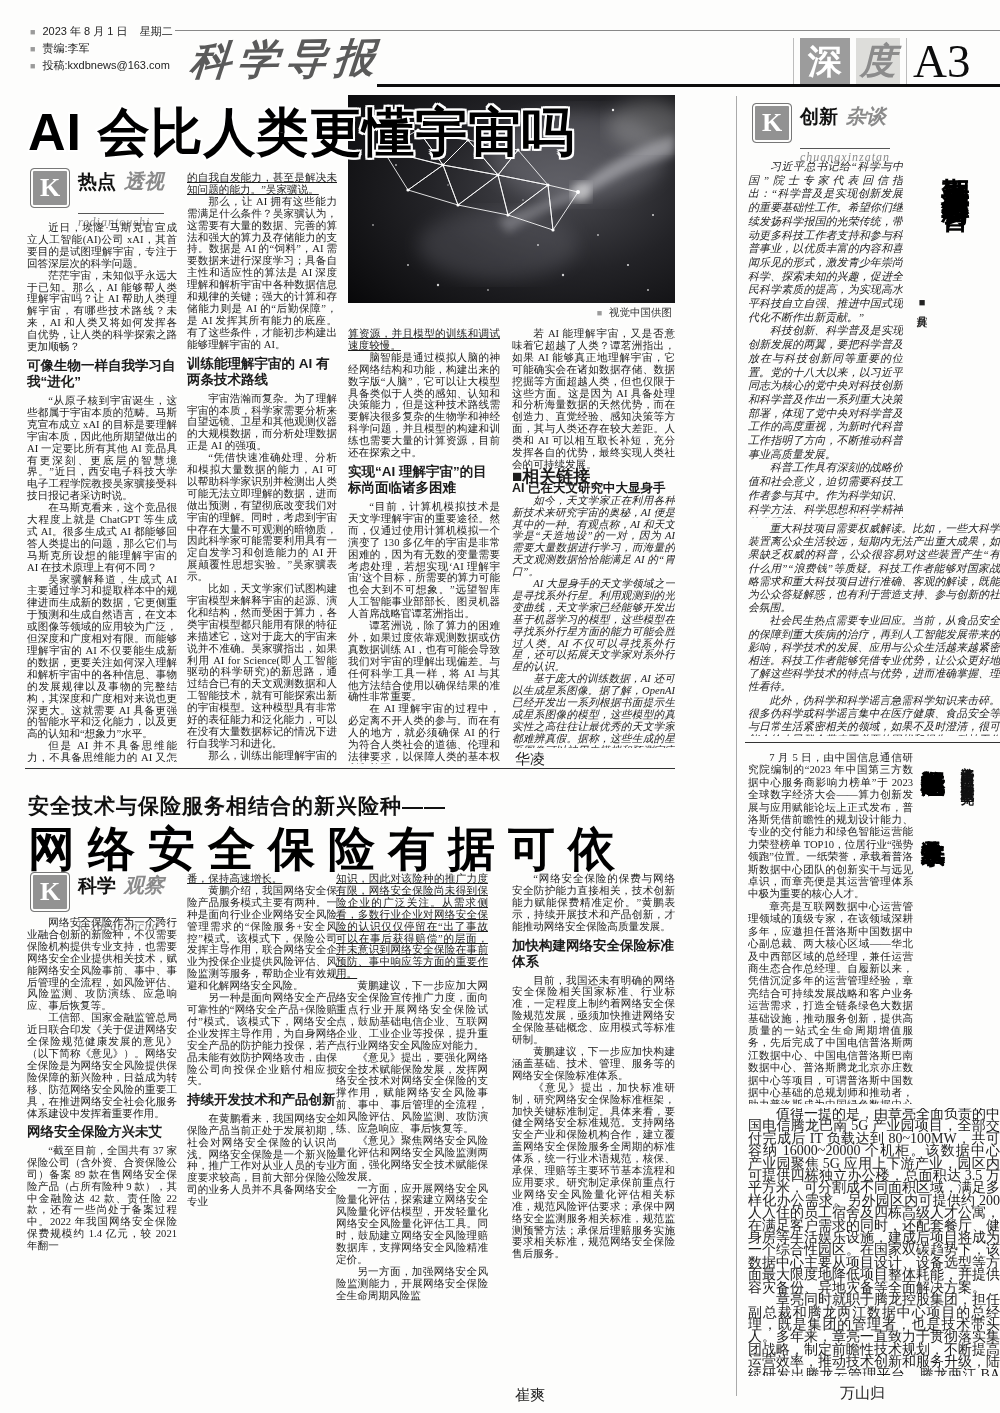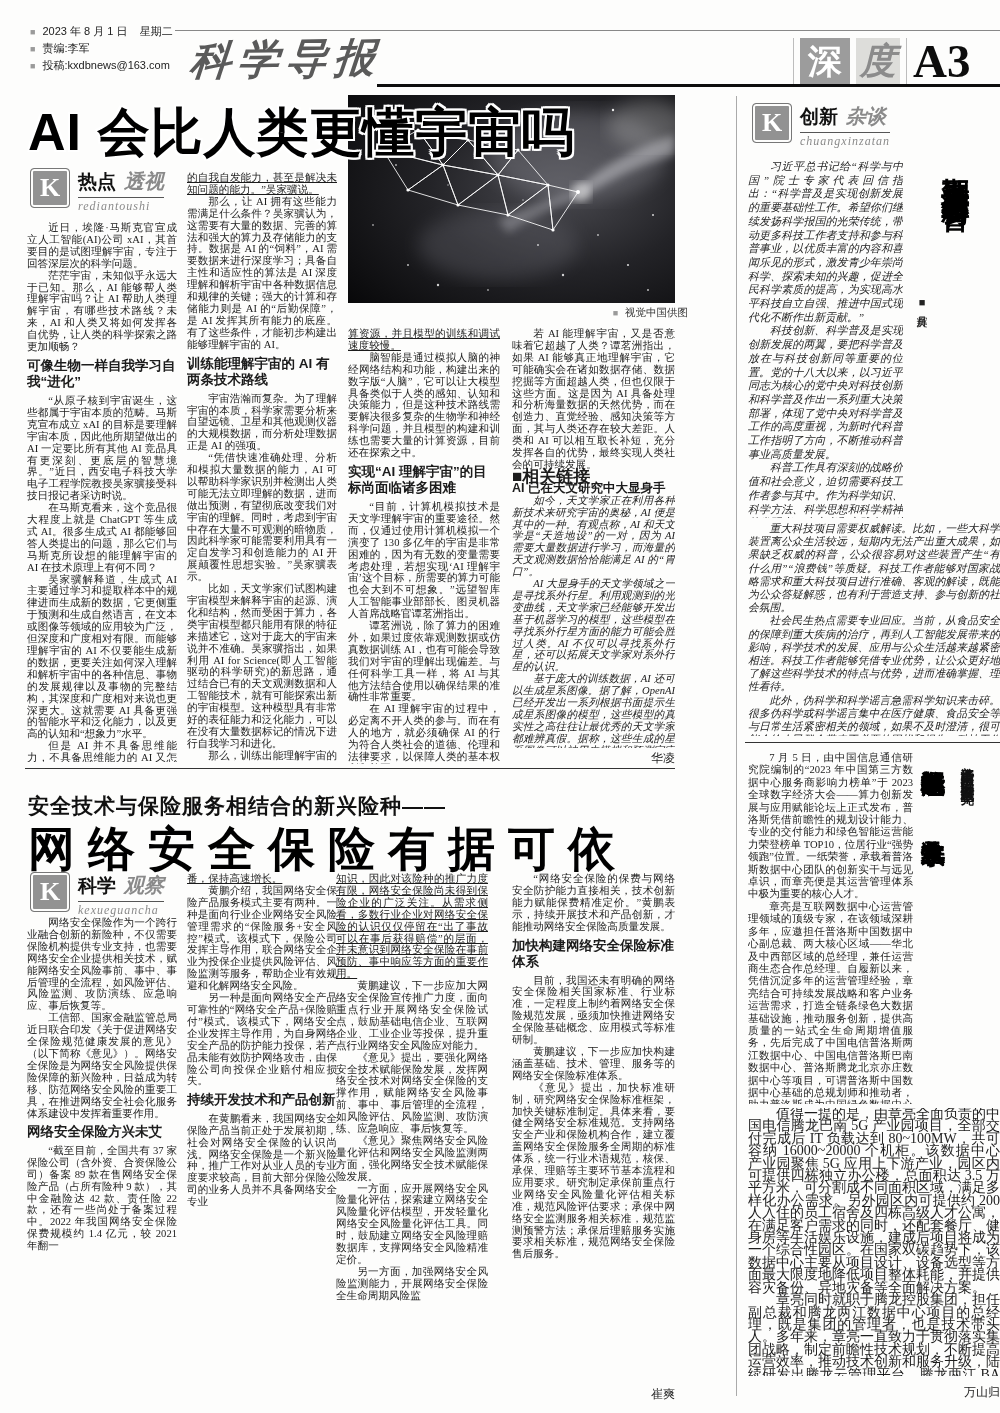--- a/index.html
+++ b/index.html
@@ -8,41 +8,41 @@
          font-family:"Liberation Serif","DejaVu Serif",serif;color:#1c1c1c;}
   .abs{position:absolute;}
   
   .dateline{font-size:11px;line-height:16px;color:#222;font-family:"Liberation Sans","DejaVu Sans",sans-serif;font-weight:normal;}
   .sq{display:inline-block;color:#9a9a9a;font-size:9px;margin-right:4px;}
   .masthead{font-size:41px;font-weight:bold;font-style:italic;color:#5a5a5a;letter-spacing:7px;transform:rotate(-1deg) skewX(-6deg);}
   .secbox1{width:50px;height:47px;background:#9c9c9c;color:#fff;font-size:34px;font-weight:bold;
            display:flex;align-items:center;justify-content:center;font-family:"Liberation Sans","DejaVu Sans",sans-serif;}
   .secbox2{width:44px;height:47px;background:#ddddda;color:#8b8b8b;font-size:36px;font-weight:bold;font-style:italic;
            display:flex;align-items:center;justify-content:center;}
-  .pageno{font-size:47px;font-weight:bold;font-family:"Liberation Serif","DejaVu Serif",serif;color:#0d0d0d;line-height:47px;}
+  .pageno{font-size:47px;font-weight:normal;font-family:"Liberation Serif","DejaVu Serif",serif;color:#0d0d0d;line-height:47px;}
   .vsep{width:1px;height:47px;background:#bdbdbd;}
   .rule{background:#333;}
   
   .badge{display:flex;align-items:flex-start;}
   .ktile{width:38px;height:38px;background:#929292;border:1px solid #777;border-radius:4px;color:#fff;
          font-size:26px;font-weight:bold;display:flex;align-items:center;justify-content:center;
          font-family:"Liberation Serif","DejaVu Serif",serif;box-shadow:inset 0 0 0 2px #fdfdfc;}
   .btitle{margin-left:8px;}
-  .btrow{border-bottom:1.5px solid #555;padding-bottom:2px;white-space:nowrap;}
+  .btrow{border-bottom:1.5px solid #555;padding-bottom:18px;white-space:nowrap;}
   .bt1{font-size:19px;font-weight:bold;font-family:"Liberation Sans","DejaVu Sans",sans-serif;color:#111;}
   .bt2{font-size:20px;font-weight:bold;font-style:italic;color:#8a8a8a;margin-left:4px;}
   .bpin{font-size:12px;font-style:italic;color:#8a8a8a;margin-top:1px;letter-spacing:1px;}
   
   .col{font-size:10.6px;line-height:11.9px;text-align:justify;overflow:hidden;}
   .col p{margin:0;text-indent:2em;}
   .col p.np{text-indent:0;text-decoration:underline;}
   .col .sub{font-family:"Liberation Sans","DejaVu Sans",sans-serif;font-weight:bold;font-size:13.5px;
             line-height:16.5px;text-indent:0;margin:5px 0 4px 0;text-align:left;}
   .kai{font-style:italic;color:#222;}
-  .byline{font-size:12px;text-align:right;}
+  .byline{font-size:15px;text-align:left;}
   .linkhdr{font-family:"Liberation Sans","DejaVu Sans",sans-serif;font-weight:bold;font-size:17px;margin:6px 0 3px 0;text-indent:0 !important;text-align:left;}
   .linksub{font-family:"Liberation Sans","DejaVu Sans",sans-serif;font-weight:bold;font-size:12.5px;text-indent:0 !important;margin:2px 0 4px 0;}
   
   .h1main{font-family:"Liberation Sans","DejaVu Sans",sans-serif;font-weight:900;font-size:52px;letter-spacing:1px;color:#000;
           text-shadow:-2px -2px 0 #fff,2px -2px 0 #fff,-2px 2px 0 #fff,2px 2px 0 #fff,0 -2px 0 #fff,0 2px 0 #fff,-2px 0 0 #fff,2px 0 0 #fff;
           z-index:6;white-space:nowrap;}
   .kicker{font-family:"Liberation Sans","DejaVu Sans",sans-serif;font-weight:bold;font-size:21px;letter-spacing:1px;color:#111;}
   .h3main{font-family:"Liberation Sans","DejaVu Sans",sans-serif;font-weight:900;font-size:47px;letter-spacing:13px;color:#000;white-space:nowrap;}
   .vtext{writing-mode:vertical-rl;text-orientation:upright;}
   .vhead2{font-family:"Liberation Sans","DejaVu Sans",sans-serif;font-weight:900;font-size:28px;letter-spacing:2px;color:#000;}
@@ -147,21 +147,21 @@
         <circle cx="160" cy="120" r="1.6"></circle>
           <circle cx="200" cy="90" r="1.6"></circle>
           <circle cx="205" cy="135" r="1.6"></circle>
           <circle cx="230" cy="97" r="2"></circle>
       </g>
     </svg>
   </div>
 
   <div class="abs h1main" style="left:28px;top:98px;">AI 会比人类更懂宇宙吗</div>
 
-  <div class="abs caption" style="left:516px;top:306px;width:172px;">
+  <div class="abs caption" style="left:500px;top:306px;width:172px;">
     <span class="sq">■</span>
     <span>视觉中国供图</span>
   </div>
 
   <div class="abs badge" style="left:30px;top:168px;">
     <div class="ktile">K</div>
     <div class="btitle">
       <div class="btrow">
         <span class="bt1">热点</span>
         <span class="bt2">透视</span>

